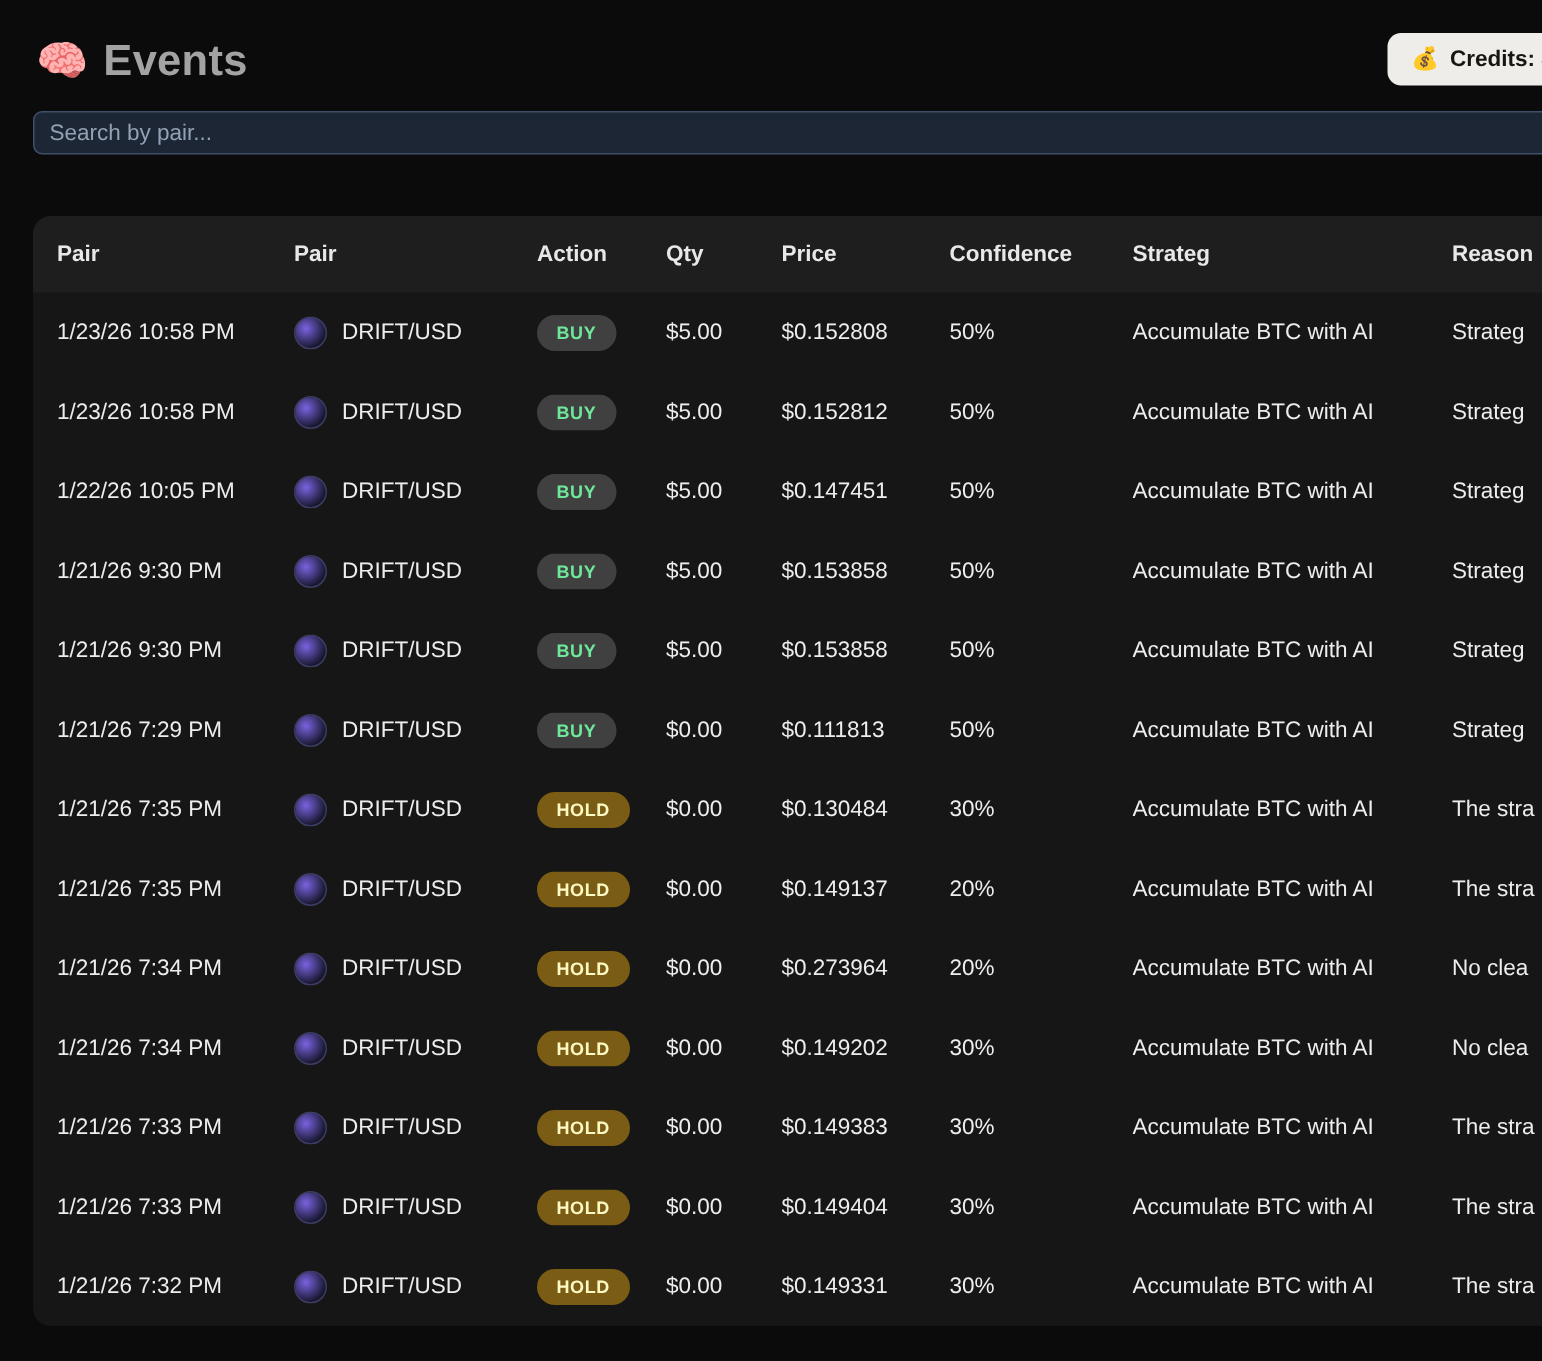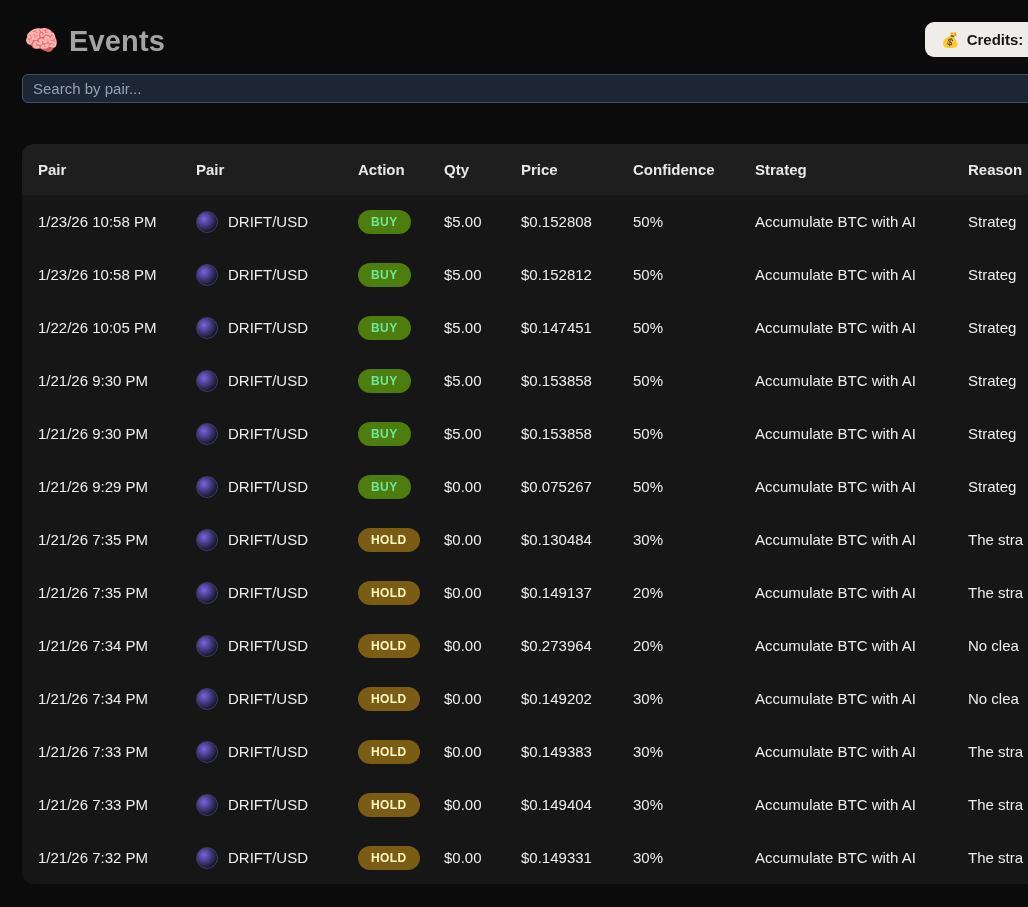--- a/index.html
+++ b/index.html
@@ -65,21 +65,21 @@
     width: 22px; height: 22px; border-radius: 50%;
     background: radial-gradient(circle at 35% 35%, #7a63e0, #17172e 72%);
     border: 1px solid #3c3c64;
     flex: 0 0 auto;
   }
   .badge {
     display: inline-block;
     padding: 5px 13px; border-radius: 999px;
     font-size: 12px; font-weight: 700; letter-spacing: 0.4px;
   }
-  .badge.buy  { background: #4d7c0f; color: #6ee79a; }
+  .badge.buy  { background: #404040; color: #6ee79a; }
   .badge.hold { background: #7a5c14; color: #fef9c3; }
 </style>
 </head>
 <body>
 
 <div class="app">
 
   <div class="header">
     <div class="title-wrap">
       <span class="brain-icon">🧠</span>
@@ -179,30 +179,30 @@
       <span class="badge buy">BUY</span>
     </span>
     <span class="cell">$5.00</span>
     <span class="cell">$0.153858</span>
     <span class="cell">50%</span>
     <span class="cell">Accumulate BTC with AI</span>
     <span class="cell">Strateg</span>
   </div>
 
   <div class="trow">
-    <span class="cell">1/21/26 9:29 PM</span>
-    <span class="cell pair-cell">
-      <span class="coin-icon"></span>
-      <span>DRIFT/USD</span>
-    </span>
-    <span class="cell">
-      <span class="badge buy">BUY</span>
-    </span>
-    <span class="cell">$0.00</span>
-    <span class="cell">$0.075267</span>
+    <span class="cell">1/21/26 7:29 PM</span>
+    <span class="cell pair-cell">
+      <span class="coin-icon"></span>
+      <span>DRIFT/USD</span>
+    </span>
+    <span class="cell">
+      <span class="badge buy">BUY</span>
+    </span>
+    <span class="cell">$0.00</span>
+    <span class="cell">$0.111813</span>
     <span class="cell">50%</span>
     <span class="cell">Accumulate BTC with AI</span>
     <span class="cell">Strateg</span>
   </div>
 
   <div class="trow">
     <span class="cell">1/21/26 7:35 PM</span>
     <span class="cell pair-cell">
       <span class="coin-icon"></span>
       <span>DRIFT/USD</span>

